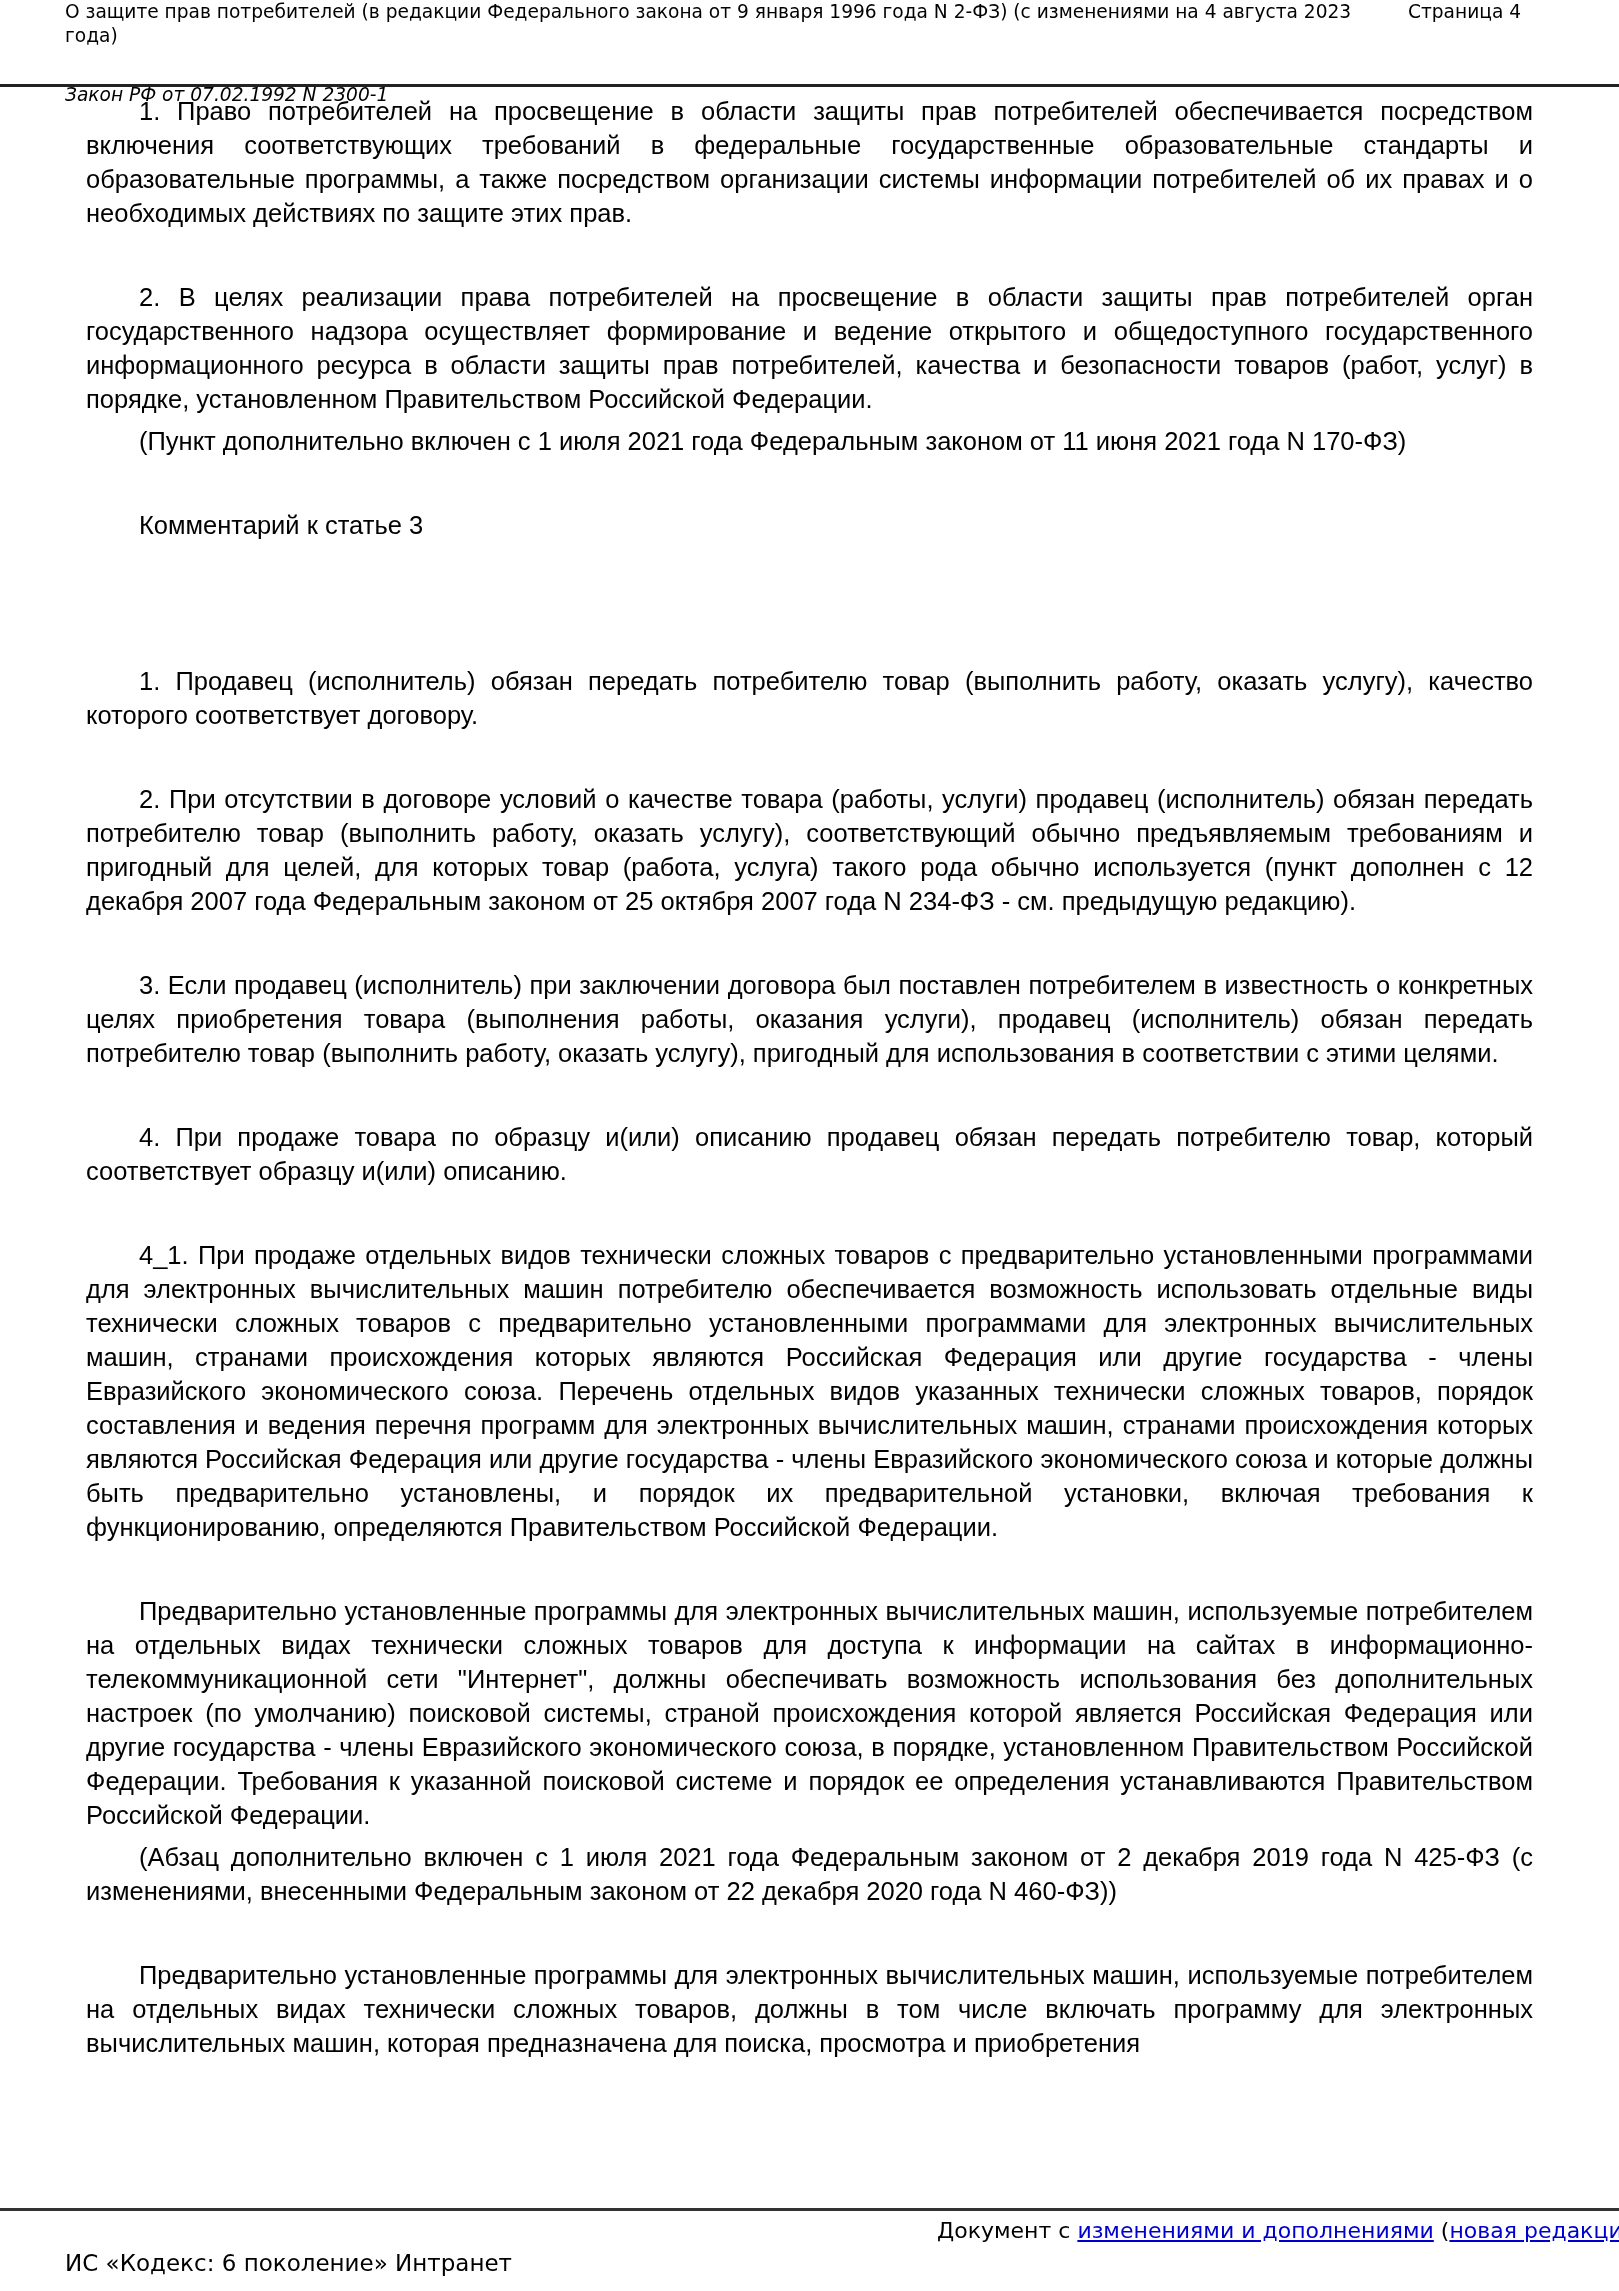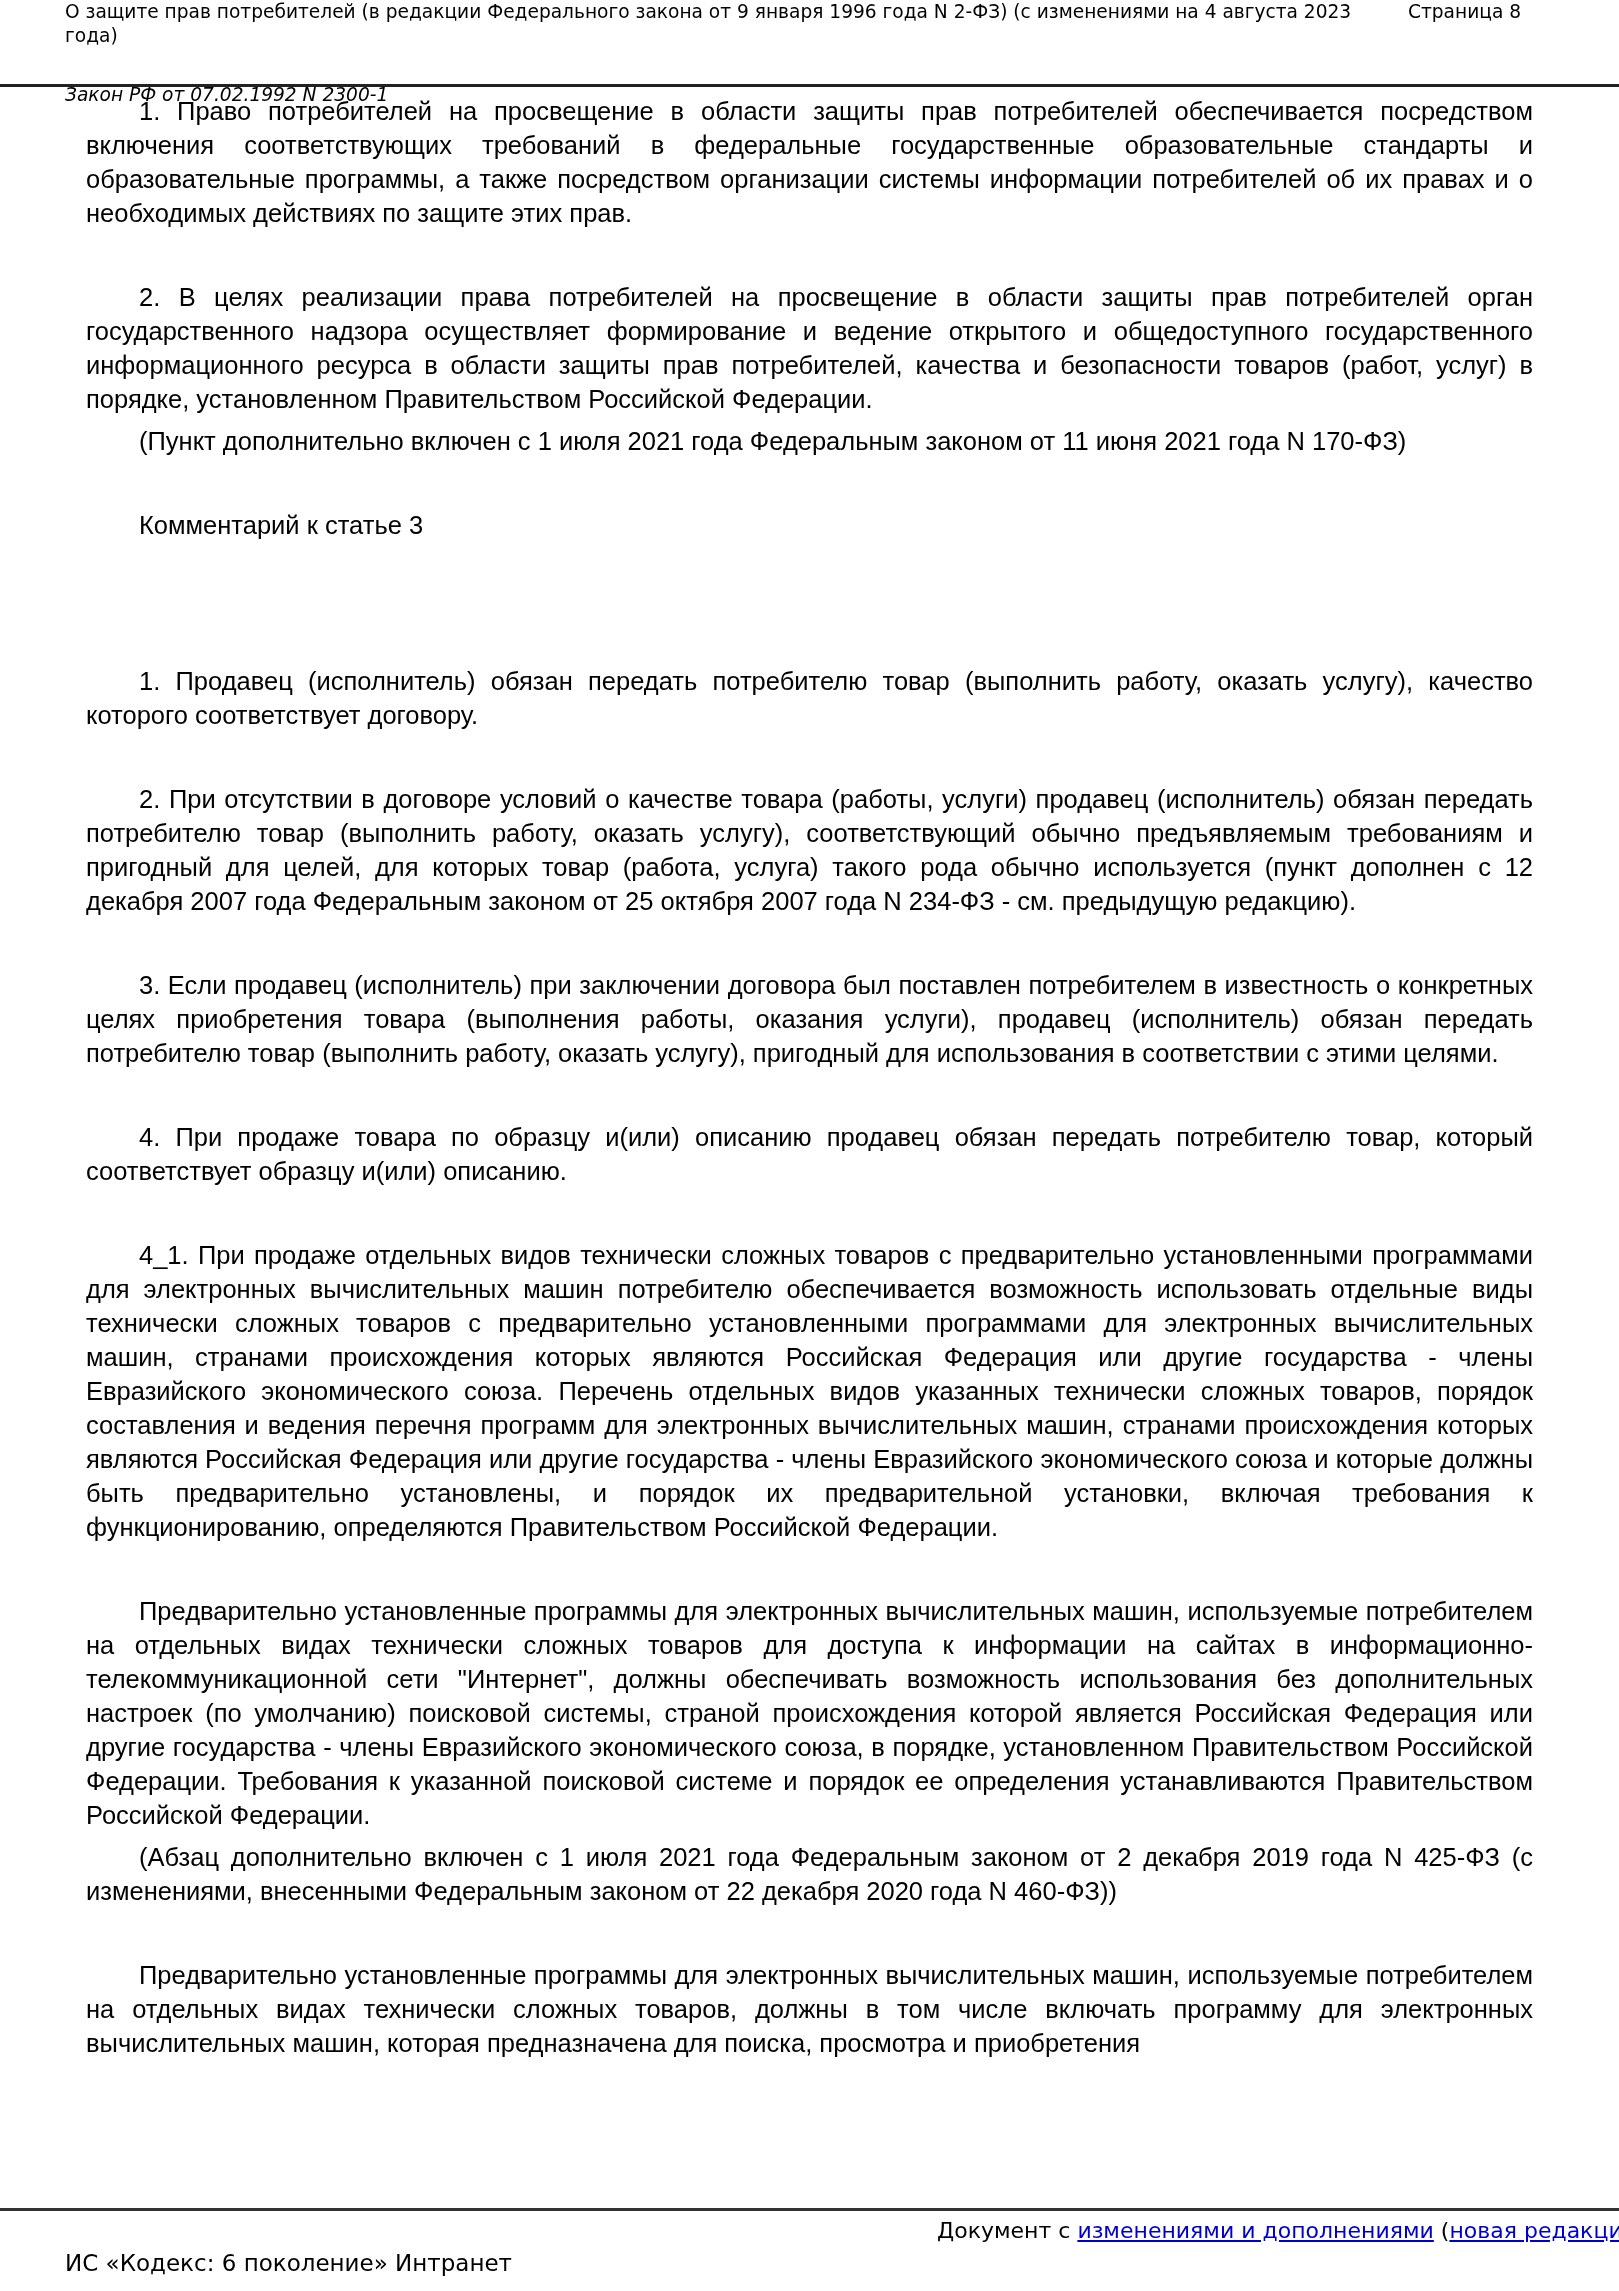--- a/index.html
+++ b/index.html
@@ -17,21 +17,21 @@
   .rule-bot { position: absolute; left: 0; top: 2208px; width: 1619px; height: 2.9px; background: #333; }
   .foot-right { position: absolute; left: 937px; top: 2218px; font-family: "DejaVu Sans", sans-serif; font-size: 22px; line-height: 25.5px; white-space: nowrap; }
   .foot-right a { color: #0000cc; text-decoration: underline; }
   .foot-left { position: absolute; left: 65px; top: 2251px; font-family: "DejaVu Sans", sans-serif; font-size: 23px; line-height: 25.5px; white-space: nowrap; }
 </style>
 </head>
 <body>
 
 <div class="hdr">
   <div class="hdr-title">О защите прав потребителей (в редакции Федерального закона от 9 января 1996 года N 2-ФЗ) (с изменениями на 4 августа 2023 года)</div>
-  <div class="hdr-page">Страница 8</div>
+  <div class="hdr-page">Страница 4</div>
   <div class="hdr-sub">Закон РФ от 07.02.1992 N 2300-1</div>
 </div>
 <div class="rule-top"></div>
 
 <div class="content">
   <p class="p">1. Право потребителей на просвещение в области защиты прав потребителей обеспечивается посредством включения соответствующих требований в федеральные государственные образовательные стандарты и образовательные программы, а также посредством организации системы информации потребителей об их правах и о необходимых действиях по защите этих прав.</p>
   <div class="gap"></div>
   <p class="p">2. В целях реализации права потребителей на просвещение в области защиты прав потребителей орган государственного надзора осуществляет формирование и ведение открытого и общедоступного государственного информационного ресурса в области защиты прав потребителей, качества и безопасности товаров (работ, услуг) в порядке, установленном Правительством Российской Федерации.</p>
   <p class="p">(Пункт дополнительно включен с 1 июля 2021 года Федеральным законом от 11 июня 2021 года N 170-ФЗ)</p>
   <div class="gap"></div>

